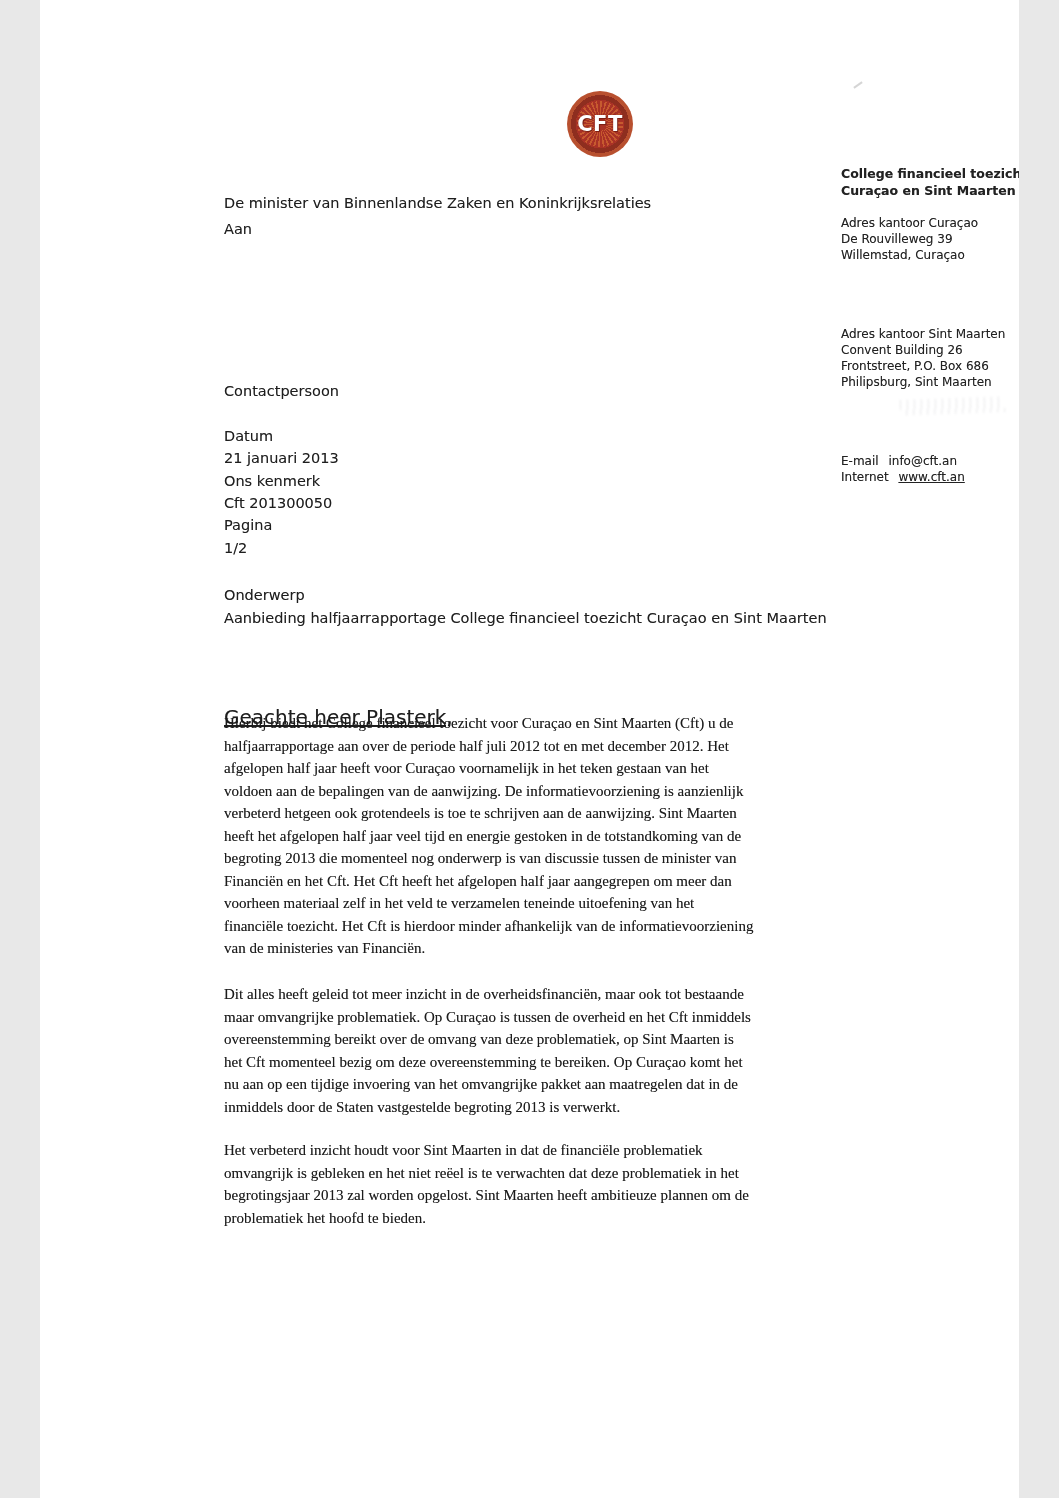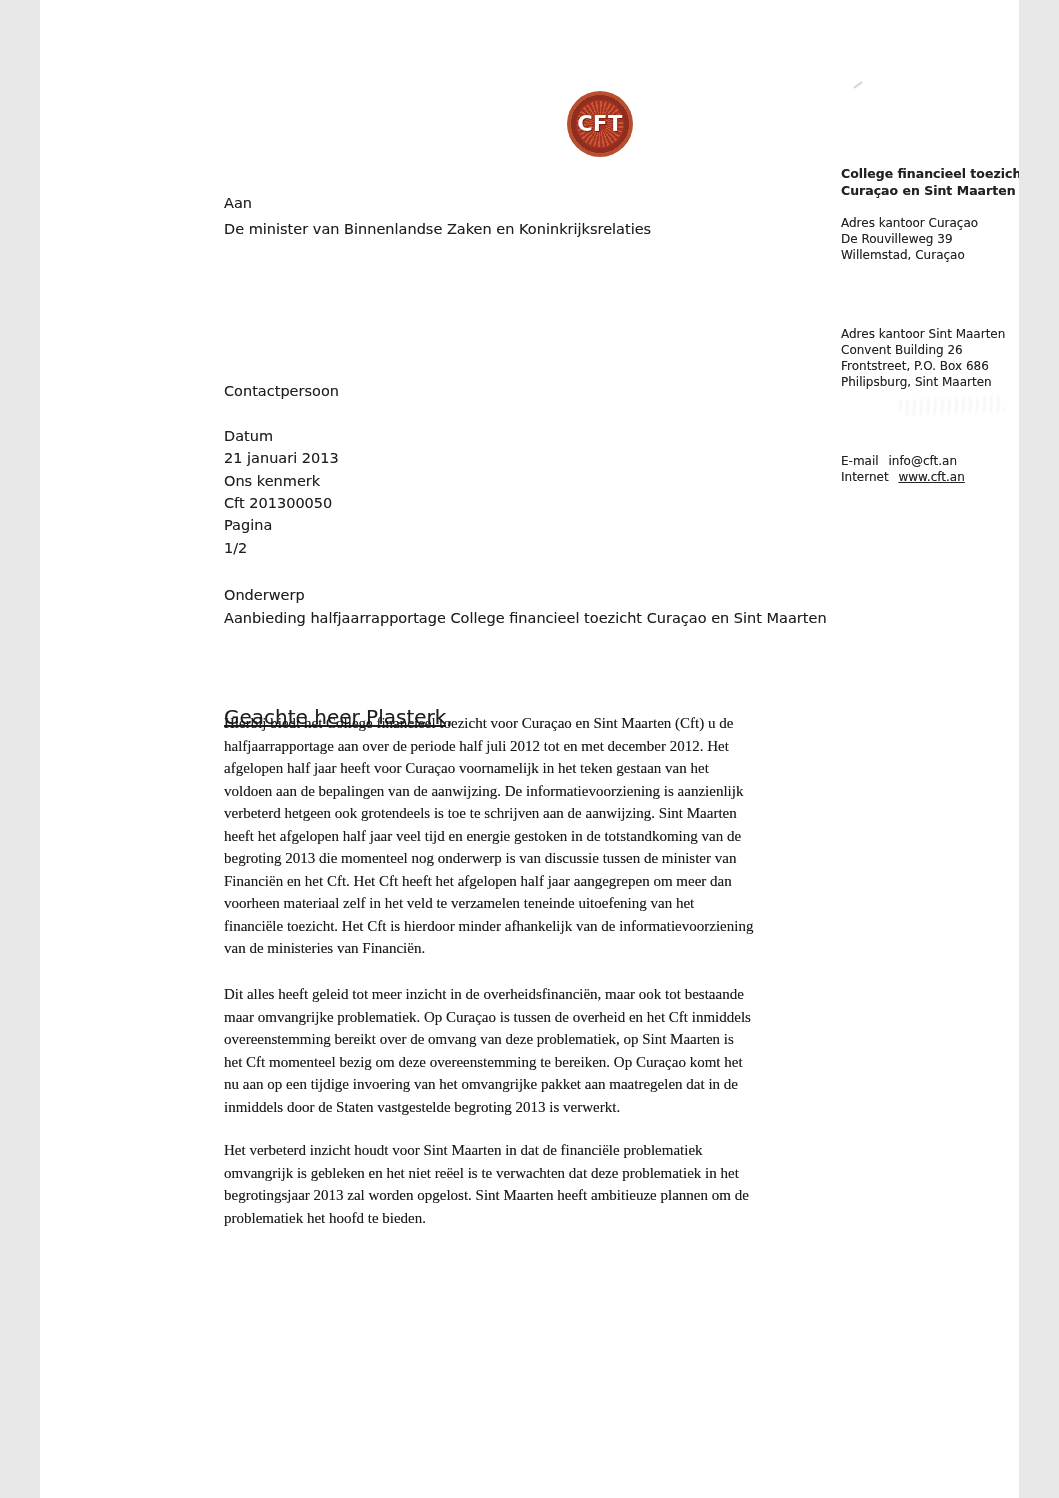--- a/index.html
+++ b/index.html
@@ -153,22 +153,22 @@
 <div class="page">
 
   <div class="seal">
     <span class="seal-text">CFT</span>
   </div>
 
   <div class="artifact-corner"></div>
   <div class="artifact-smudge"></div>
 
   <div class="recipient">
+    <div>De minister van Binnenlandse Zaken en Koninkrijksrelaties</div>
     <div>Aan</div>
-    <div>De minister van Binnenlandse Zaken en Koninkrijksrelaties</div>
   </div>
 
   <div class="letterhead">
     <div class="org">
       <div>College financieel toezicht</div>
       <div>Curaçao en Sint Maarten</div>
     </div>
 
     <div class="office">
       <div class="office-title">Adres kantoor Curaçao</div>

